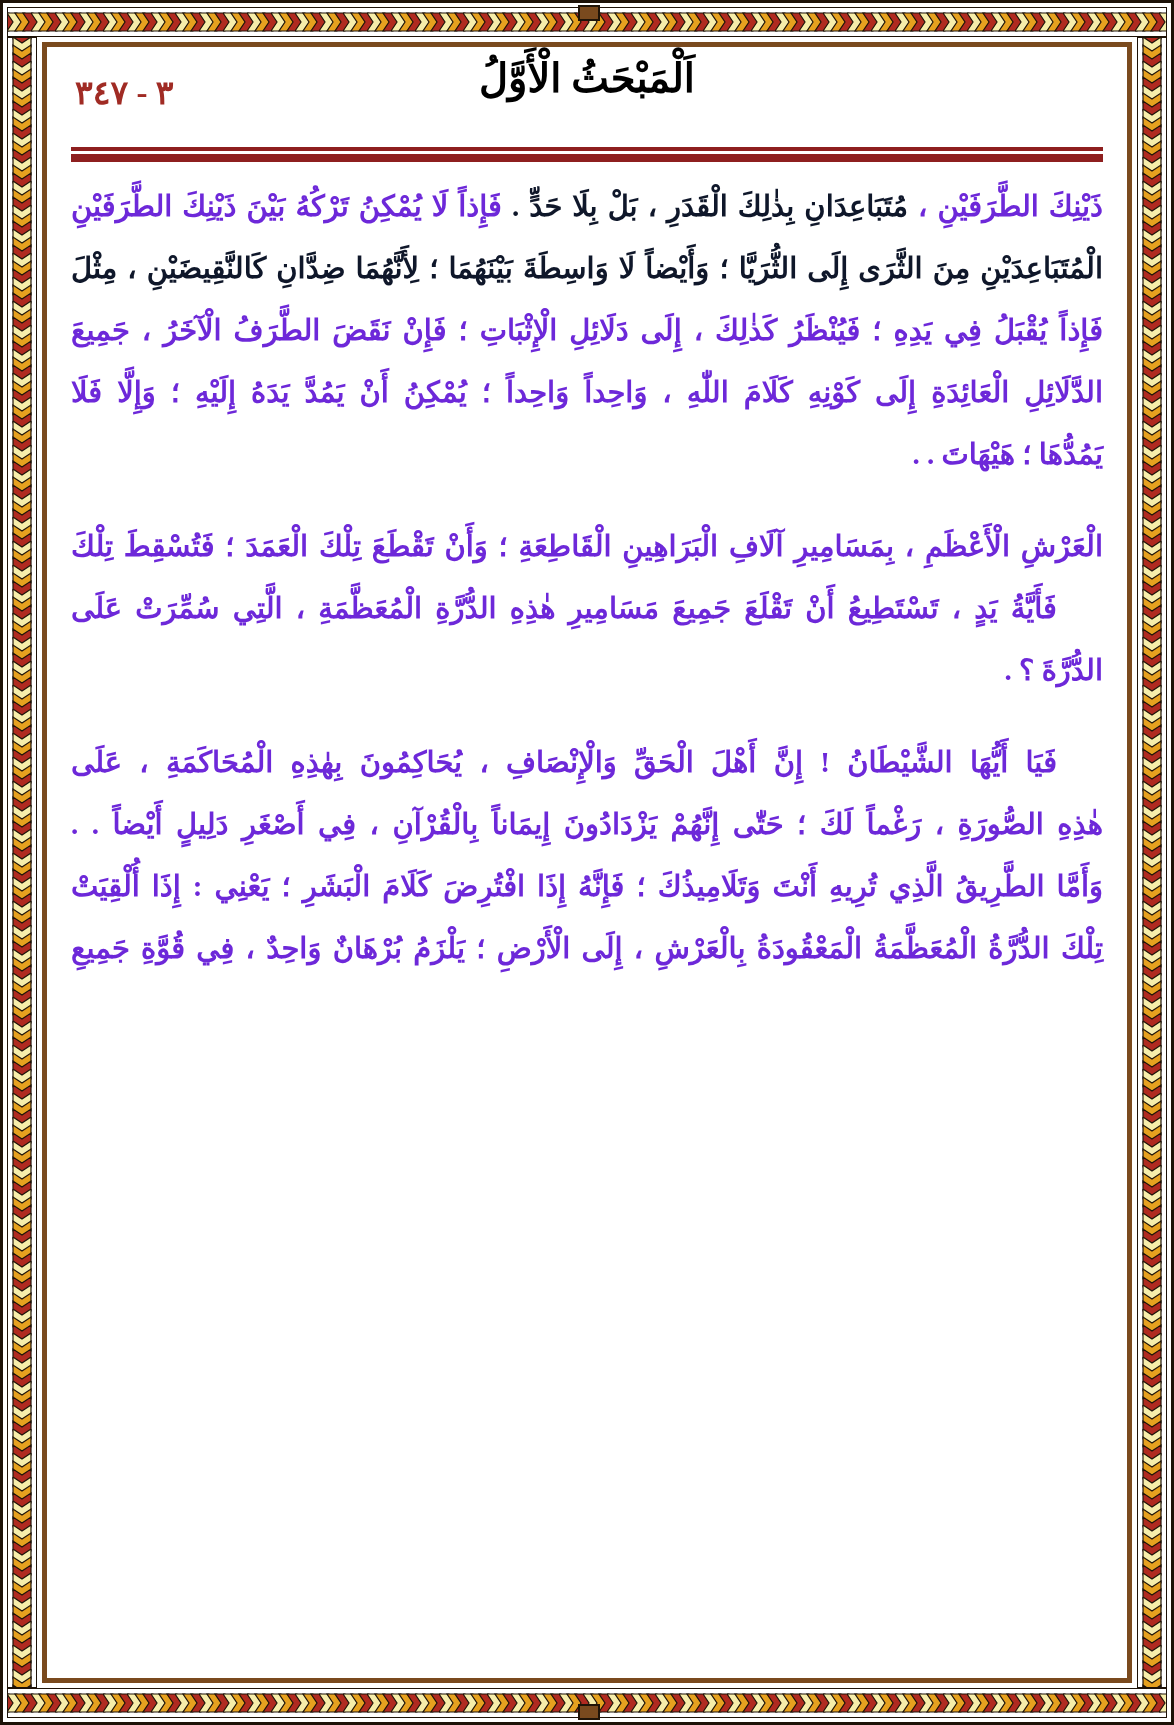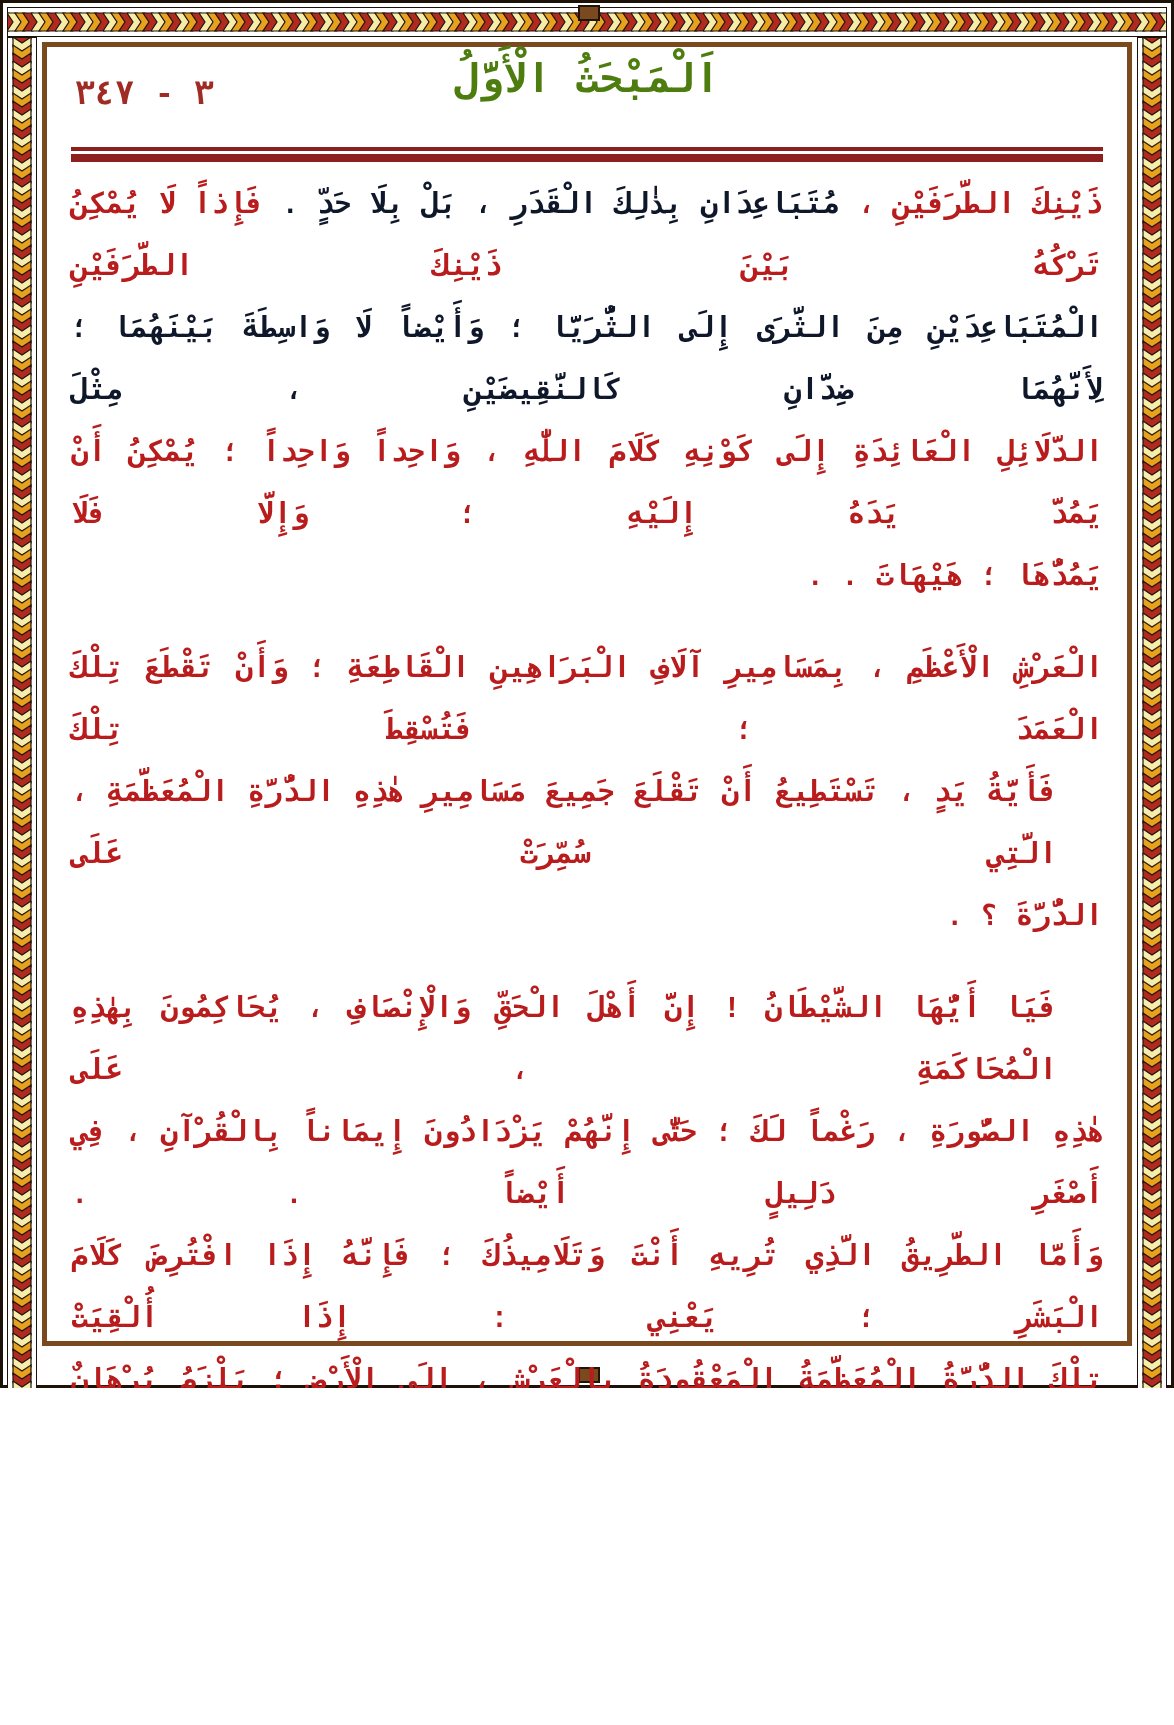--- a/index.html
+++ b/index.html
@@ -1,50 +1,50 @@
 <!DOCTYPE html>
 <html lang="ar"><head>
 <meta charset="utf-8">
 <style>
   html,body{margin:0;padding:0;background:#ffffff;}
   .page{
-    position:relative;width:1174px;height:1388px;background:#ffffff;
-    overflow:hidden;font-family:Liberation Mono, monospace;
+    position:relative;width:1174px;height:1725px;background:#ffffff;
+    overflow:hidden;font-family:Liberation Serif, serif;
   }
   
   .edge{position:absolute;inset:0;border:3px solid #1d1208;pointer-events:none;}
   .band{position:absolute;display:block;}
   .band-top{left:7px;top:7px;}
   .band-bottom{left:7px;top:1688px;}
   .band-left{left:7px;top:37px;}
   .band-right{left:1137px;top:37px;}
   .frame-brown{position:absolute;inset:42px;border:5px solid #7a4a1e;pointer-events:none;}
   .notch{position:absolute;left:50%;width:18px;height:12px;margin-left:-9px;
          background:#7a4a1e;border:2px solid #201408;}
   .notch-top{top:5px;} .notch-bottom{bottom:5px;}
   
   .content{position:absolute;left:49px;right:49px;top:47px;bottom:47px;direction:rtl;}
   .header{position:relative;height:100px;}
   .page-num{position:absolute;left:26px;top:26px;font-size:33px;font-weight:bold;
             color:#a02b24;direction:rtl;letter-spacing:1px;}
   .title{position:absolute;left:0;right:0;top:8px;text-align:center;
-         font-size:40px;font-weight:bold;color:#4d7c0f;}
+         font-size:40px;font-weight:bold;color:#000000;}
   .rule{margin:0 22px;}
   .rule-thin{height:4px;background:#8e1f1f;}
   .rule-gap{height:3px;}
   .rule-thick{height:8px;background:#8e1f1f;}
   .body{margin:13px 22px 0;direction:rtl;}
   .para + .para{margin-top:30px;}
   .line{
     font-size:29px;font-weight:bold;line-height:62px;color:#941f1c;
     text-align:justify;text-align-last:justify;
   }
   .line.end{text-align-last:right;}
   .line.indent{padding-right:46px;}
-  .mar{color:#b91c1c;}
+  .mar{color:#6d28d9;}
   .blk{color:#0f172a;}
 </style>
 </head>
 <body>
 
 <div class="page">
 
   <div class="edge"></div>
 
   <svg class="band band-top" width="1160" height="30">
@@ -94,20 +94,21 @@
       <div class="rule-thin"></div>
       <div class="rule-gap"></div>
       <div class="rule-thick"></div>
     </div>
 
     <div class="body">
 
       <div class="para">
         <div class="line"><span class="mar">ذَيْنِكَ الطَّرَفَيْنِ ، </span><span class="blk">مُتَبَاعِدَانِ بِذٰلِكَ الْقَدَرِ ، بَلْ بِلَا حَدٍّ . </span><span class="mar">فَإِذاً لَا يُمْكِنُ تَرْكُهُ بَيْنَ ذَيْنِكَ الطَّرَفَيْنِ</span></div>
         <div class="line"><span class="blk">الْمُتَبَاعِدَيْنِ مِنَ الثَّرَى إِلَى الثُّرَيَّا ؛ وَأَيْضاً لَا وَاسِطَةَ بَيْنَهُمَا ؛ لِأَنَّهُمَا ضِدَّانِ كَالنَّقِيضَيْنِ ، مِثْلَ</span></div>
+        <div class="line"><span class="mar">فَإِذاً يُقْبَلُ فِي يَدِهِ ؛ فَيُنْظَرُ كَذٰلِكَ ، إِلَى دَلَائِلِ الْإِثْبَاتِ ؛ فَإِنْ نَقَضَ الطَّرَفُ الْآخَرُ ، جَمِيعَ</span></div>
         <div class="line"><span class="mar">الدَّلَائِلِ الْعَائِدَةِ إِلَى كَوْنِهِ كَلَامَ اللّٰهِ ، وَاحِداً وَاحِداً ؛ يُمْكِنُ أَنْ يَمُدَّ يَدَهُ إِلَيْهِ ؛ وَإِلَّا فَلَا</span></div>
         <div class="line end"><span class="mar">يَمُدُّهَا ؛ هَيْهَاتَ . .</span></div>
       </div>
 
       <div class="para">
         <div class="line"><span class="mar">الْعَرْشِ الْأَعْظَمِ ، بِمَسَامِيرِ آلَافِ الْبَرَاهِينِ الْقَاطِعَةِ ؛ وَأَنْ تَقْطَعَ تِلْكَ الْعَمَدَ ؛ فَتُسْقِطَ تِلْكَ</span></div>
         <div class="line indent"><span class="mar">فَأَيَّةُ يَدٍ ، تَسْتَطِيعُ أَنْ تَقْلَعَ جَمِيعَ مَسَامِيرِ هٰذِهِ الدُّرَّةِ الْمُعَظَّمَةِ ، الَّتِي سُمِّرَتْ عَلَى</span></div>
         <div class="line end"><span class="mar">الدُّرَّةَ ؟ .</span></div>
       </div>
 

